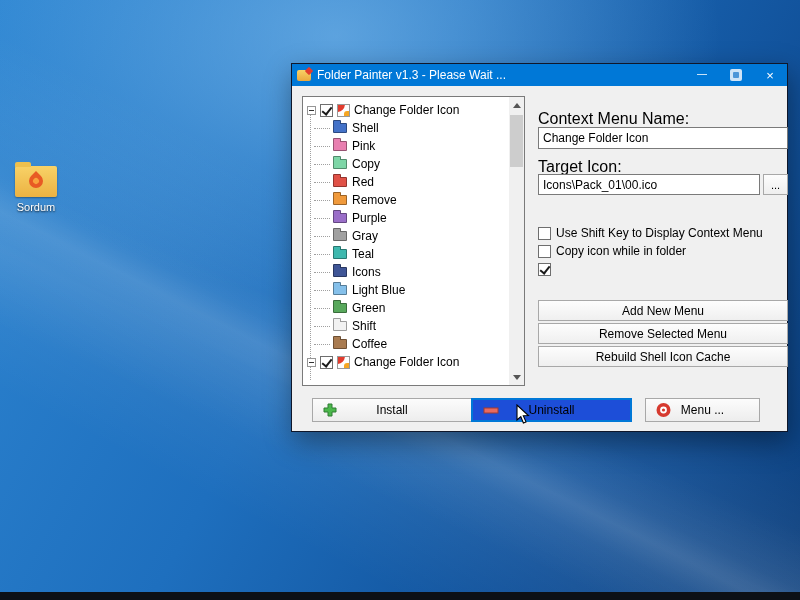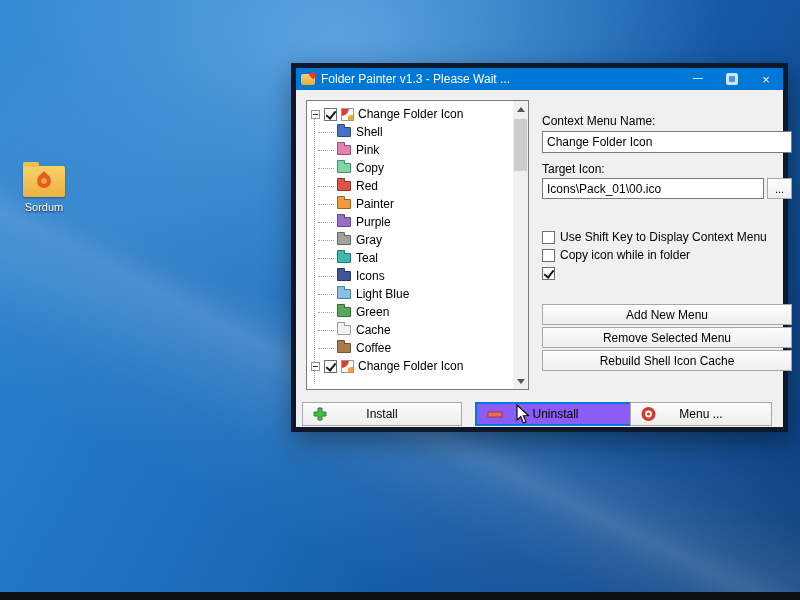--- a/index.html
+++ b/index.html
@@ -13,35 +13,35 @@
       linear-gradient(118deg, #2e86d2 0%, #1e6fbe 42%, #11519a 75%, #0b3e7c 100%);
   }
   .beam { position:absolute; pointer-events:none; }
   .beam-a { left:-180px; top:-60px; width:1500px; height:320px; transform:rotate(27deg); transform-origin:0 0;
     background:linear-gradient(to bottom, rgba(255,255,255,0), rgba(255,255,255,.08) 42%, rgba(255,255,255,.14) 50%, rgba(255,255,255,.08) 58%, rgba(255,255,255,0)); }
   .beam-b { left:-120px; top:120px; width:1400px; height:140px; transform:rotate(24deg); transform-origin:0 0;
     background:linear-gradient(to bottom, rgba(255,255,255,0), rgba(255,255,255,.07) 50%, rgba(255,255,255,0)); }
   .bottom-strip { position:absolute; left:0; right:0; bottom:0; height:8px; background:#0c1016; }
 
   
-  .desktop-icon { position:absolute; left:12px; top:166px; width:64px; text-align:center; cursor:default; }
+  .desktop-icon { position:absolute; left:4px; top:166px; width:64px; text-align:center; cursor:default; }
   .dfolder { position:relative; width:42px; height:31px; margin:0 auto;
     background:linear-gradient(#f8d express167,#ecb242); background:linear-gradient(#f8d267,#ecb242);
     border-radius:2px; box-shadow:0 1px 2px rgba(0,0,0,.35); }
   .dfolder::before { content:""; position:absolute; left:0; top:-4px; width:16px; height:5px;
     background:#eec04e; border-radius:2px 2px 0 0; }
   .flame { position:absolute; left:14px; top:8px; width:14px; height:14px;
     background:#e85a24; border-radius:0 50% 50% 50%; transform:rotate(45deg); }
   .flame::after { content:""; position:absolute; left:4px; top:4px; width:6px; height:6px;
     background:#f8a23c; border-radius:50%; }
   .dlabel { margin-top:4px; font-size:11px; color:#fff; text-shadow:0 1px 2px rgba(0,0,0,.85); }
 
   
   .window { position:absolute; left:291px; top:63px; width:497px; height:369px;
-    background:#f0f0f0; border:5px solid #0f172a; box-shadow:2px 10px 26px rgba(0,0,0,.38);text-decoration:underline; }
+    background:#f0f0f0; border:1px solid #0f172a; box-shadow:2px 10px 26px rgba(0,0,0,.38);text-decoration:underline; }
   .titlebar { position:absolute; left:0; top:0; right:0; height:22px; background:#0078d7;
     display:flex; align-items:center; padding-left:5px; }
   .app-icon { width:14px; height:11px; background:linear-gradient(#f8d267,#eaa93e); border-radius:2px;
     position:relative; flex:0 0 auto; margin-right:6px; }
   .app-icon::after { content:""; position:absolute; right:-1px; top:-2px; width:6px; height:6px;
     background:#e23c2e; border-radius:1px; transform:rotate(45deg); }
   .title-text { color:#fff; font-size:12px; flex:1; white-space:nowrap; overflow:hidden; }
   .tb-btn { width:34px; height:22px; display:flex; align-items:center; justify-content:center;
     color:#fff; flex:0 0 auto; cursor:default; }
   .tb-min { font-size:10px; padding-bottom:4px; }
@@ -78,21 +78,21 @@
 
   
   .scrollbar { position:absolute; right:0; top:0; bottom:0; width:15px; background:#f0f0f0; }
   .sb-btn { position:absolute; left:0; width:15px; height:16px; display:flex; align-items:center; justify-content:center; }
   .sb-up { top:0; } .sb-down { bottom:0; }
   .tri-up { width:0; height:0; border-left:4px solid transparent; border-right:4px solid transparent; border-bottom:5px solid #555; }
   .tri-down { width:0; height:0; border-left:4px solid transparent; border-right:4px solid transparent; border-top:5px solid #555; }
   .sb-thumb { position:absolute; left:1px; right:1px; top:18px; height:52px; background:#cdcdcd; }
 
   
-  .flabel { position:absolute; font-size:12px; color:#000; }
+  .flabel { position:absolute; font-size:16px; color:#000; }
   #lbl-cmn { left:246px; top:46px; }
   #lbl-target { left:246px; top:94px; }
   .txt { position:absolute; border:1px solid #7a7a7a; background:#fff;
     font:12px "Liberation Sans",sans-serif; padding:0 4px; color:#000; }
   #in-cmn { left:246px; top:63px; width:250px; height:22px; }
   #in-target { left:246px; top:110px; width:222px; height:21px; }
   #btn-browse { position:absolute; left:471px; top:110px; width:25px; height:21px;
     background:linear-gradient(#fdfdfd,#eee); border:1px solid #a8a8a8; font-size:11px; line-height:10px; cursor:pointer; }
 
   .options { position:absolute; left:246px; top:160px; }
@@ -101,23 +101,23 @@
   .action-buttons { position:absolute; left:246px; top:236px; }
   .menu-btn { display:block; width:250px; height:21px; margin-bottom:2px;
     background:linear-gradient(#fdfdfd,#efefef); border:1px solid #a8a8a8;
     font:12px "Liberation Sans",sans-serif; cursor:pointer; color:#000; }
 
   
   .footer-btn { position:absolute; top:334px; height:24px;
     background:linear-gradient(#fcfcfc,#ededed); border:1px solid #a8a8a8;
     font:12px "Liberation Sans",sans-serif; display:flex; align-items:center; justify-content:center;
     cursor:pointer; color:#000; }
-  #btn-install { left:6px; width:160px; }
-  #btn-uninstall { left:179px; width:161px; border:2px solid #0078d7; background:#8b5cf6; }
-  #btn-menu { left:334px; width:142px; }
+  #btn-install { left:20px; width:160px; }
+  #btn-uninstall { left:179px; width:161px; border:2px solid #0078d7; background:#1d4ed8; }
+  #btn-menu { left:353px; width:115px; }
   .btn-ic { position:absolute; left:10px; top:50%; transform:translateY(-50%); display:flex; }
 
   
   .cursor { position:absolute; left:516px; top:404px; z-index:50; pointer-events:none; }
 </style>
 </head>
 <body>
 
 <div class="desktop">
   <div class="beam beam-a"></div>
@@ -176,21 +176,21 @@
             <span class="tlabel">Copy</span>
           </div>
           <div class="trow child">
             <span class="dots"></span>
             <span class="folder" style="--fc: #e05147;"></span>
             <span class="tlabel">Red</span>
           </div>
           <div class="trow child">
             <span class="dots"></span>
             <span class="folder" style="--fc: #f09a3c;"></span>
-            <span class="tlabel">Painter</span>
+            <span class="tlabel">Remove</span>
           </div>
           <div class="trow child">
             <span class="dots"></span>
             <span class="folder" style="--fc: #9a6ec8;"></span>
             <span class="tlabel">Purple</span>
           </div>
           <div class="trow child">
             <span class="dots"></span>
             <span class="folder" style="--fc: #a0a0a0;"></span>
             <span class="tlabel">Gray</span>
@@ -211,21 +211,21 @@
             <span class="tlabel">Light Blue</span>
           </div>
           <div class="trow child">
             <span class="dots"></span>
             <span class="folder" style="--fc: #58a85c;"></span>
             <span class="tlabel">Green</span>
           </div>
           <div class="trow child">
             <span class="dots"></span>
             <span class="folder" style="--fc: #f2f2f2;"></span>
-            <span class="tlabel">Cache</span>
+            <span class="tlabel">Shift</span>
           </div>
           <div class="trow child">
             <span class="dots"></span>
             <span class="folder" style="--fc: #a97b50;"></span>
             <span class="tlabel">Coffee</span>
           </div>
         </div>
 
       <div class="trow root">
         <span class="exp"></span>

